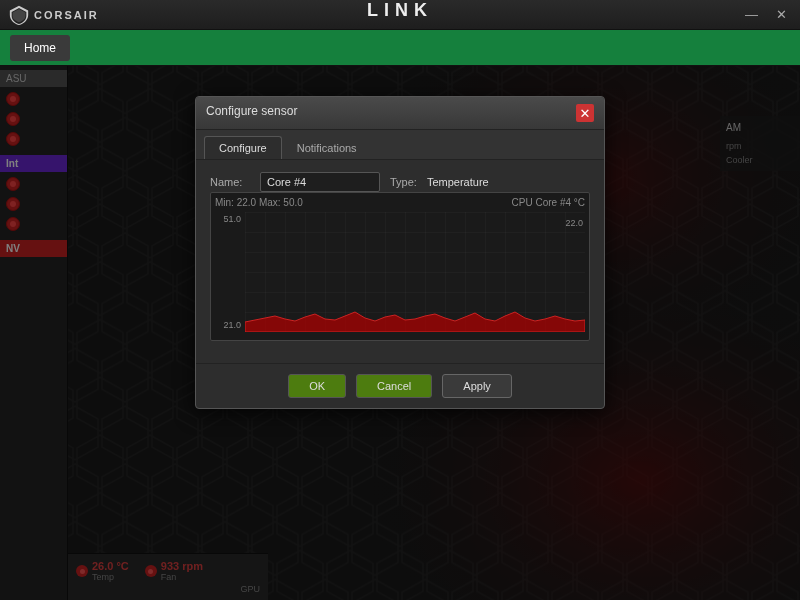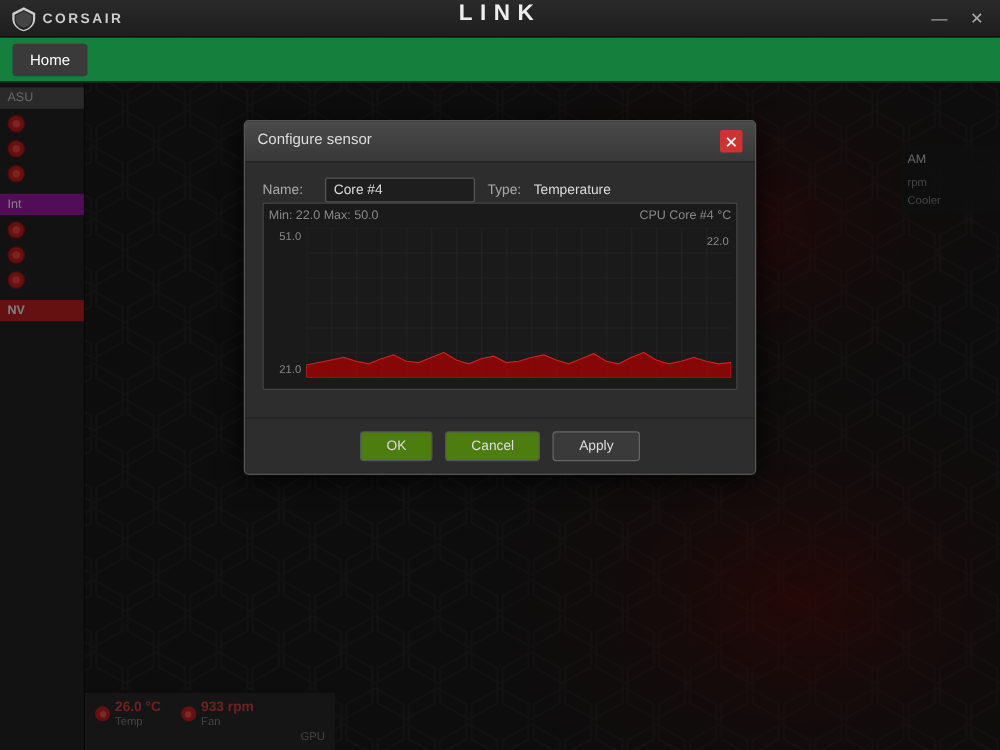--- a/index.html
+++ b/index.html
@@ -425,21 +425,21 @@
         <div class="sidebar-dot">
             <div class="sidebar-dot-inner"></div>
           </div>
       </div>
       <div class="sidebar-item-row">
         <div class="sidebar-dot">
             <div class="sidebar-dot-inner"></div>
           </div>
       </div>
 
-      <div style="background:#a21caf; color:#fff; font-size:10px; font-weight:normal; padding:3px 6px; margin: 6px 0 2px;">Int</div>
+      <div style="background:#6d28d9; color:#fff; font-size:10px; font-weight:bold; padding:3px 6px; margin: 6px 0 2px;">Int</div>
 
       <div class="sidebar-item-row">
         <div class="sidebar-dot">
             <div class="sidebar-dot-inner"></div>
           </div>
       </div>
       <div class="sidebar-item-row">
         <div class="sidebar-dot">
             <div class="sidebar-dot-inner"></div>
           </div>
@@ -484,20 +484,24 @@
     </div>
 
     <div class="modal-overlay">
       <div class="modal">
 
         <div class="modal-title-bar">
           <span class="modal-title">Configure sensor</span>
           <button class="modal-close">✕</button>
         </div>
 
+        <div class="modal-tabs">
+          <div class="modal-tab active">Configure</div>
+          <div class="modal-tab">Notifications</div>
+        </div>
 
         <div class="modal-body">
 
           <div class="field-row">
             <span class="field-label">Name:</span>
             <input class="field-input" type="text" value="Core #4" style="">
             <span class="field-type-label">Type:</span>
             <span class="field-type-value">Temperature</span>
           </div>
 

